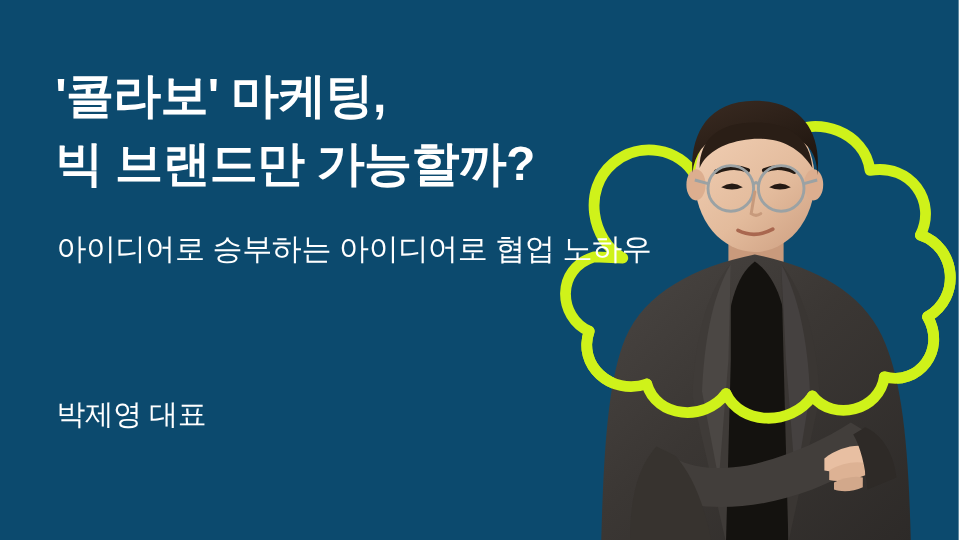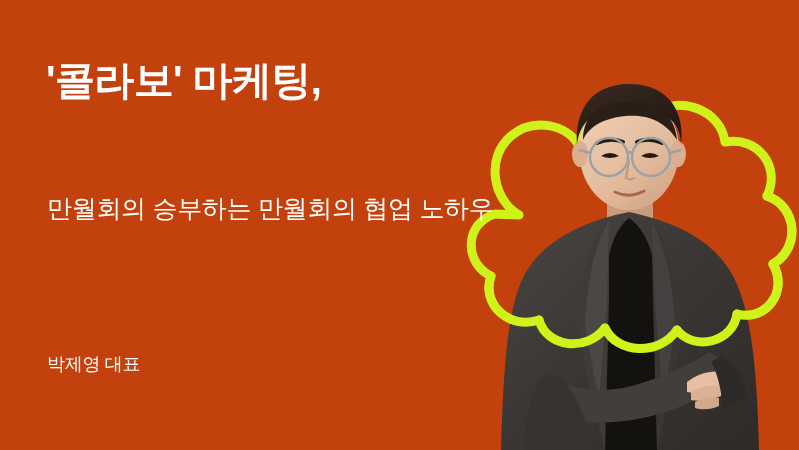--- a/index.html
+++ b/index.html
@@ -8,21 +8,21 @@
     padding: 0;
     background: #ffffff;
   }
   * { box-sizing: border-box; }
 
   .card {
     position: relative;
     width: 799px;
     height: 450px;
     overflow: hidden;
-    background: #c2410c;
+    background: #0c4a6e;
     font-family: "Liberation Sans", "DejaVu Sans", sans-serif;
     text-decoration: underline;
     -webkit-font-smoothing: antialiased;
   }
 
   
   .text-col {
     position: absolute;
     left: 46px;
     top: 0;
@@ -67,23 +67,22 @@
   .speaker-org {
     display: block;
     color: #ffffff;
     font-size: 24px;
     line-height: 30px;
     font-weight: 700;
     letter-spacing: -0.4px;
   }
   .speaker-name {
     display: block;
-    margin-top: 18px;
-    color: #ffffff;
-    font-size: 18px;
+    color: #ffffff;
+    font-size: 24px;
     line-height: 28px;
     font-weight: 400;
     letter-spacing: -0.3px;
   }
 
   
   .visual {
     position: absolute;
     right: 0;
     bottom: 0;
@@ -229,22 +228,23 @@
         <path d="M 278 314 C 306 322, 330 292, 314 264"></path>
         <path d="M 314 264 C 342 248, 338 206, 308 196"></path>
       </g>
     </svg>
   </div>
 
   <div class="text-col">
 
     <div class="title-block">
       <span class="title-line">'콜라보' 마케팅,</span>
+      <span class="title-line">빅 브랜드만 가능할까?</span>
     </div>
 
-    <div class="subtitle">만월회의 승부하는 만월회의 협업 노하우</div>
+    <div class="subtitle">아이디어로 승부하는 아이디어로 협업 노하우</div>
 
     <div class="speaker-block">
       <span class="speaker-name">박제영 대표</span>
     </div>
 
   </div>
 </div>
 
 </body></html>

